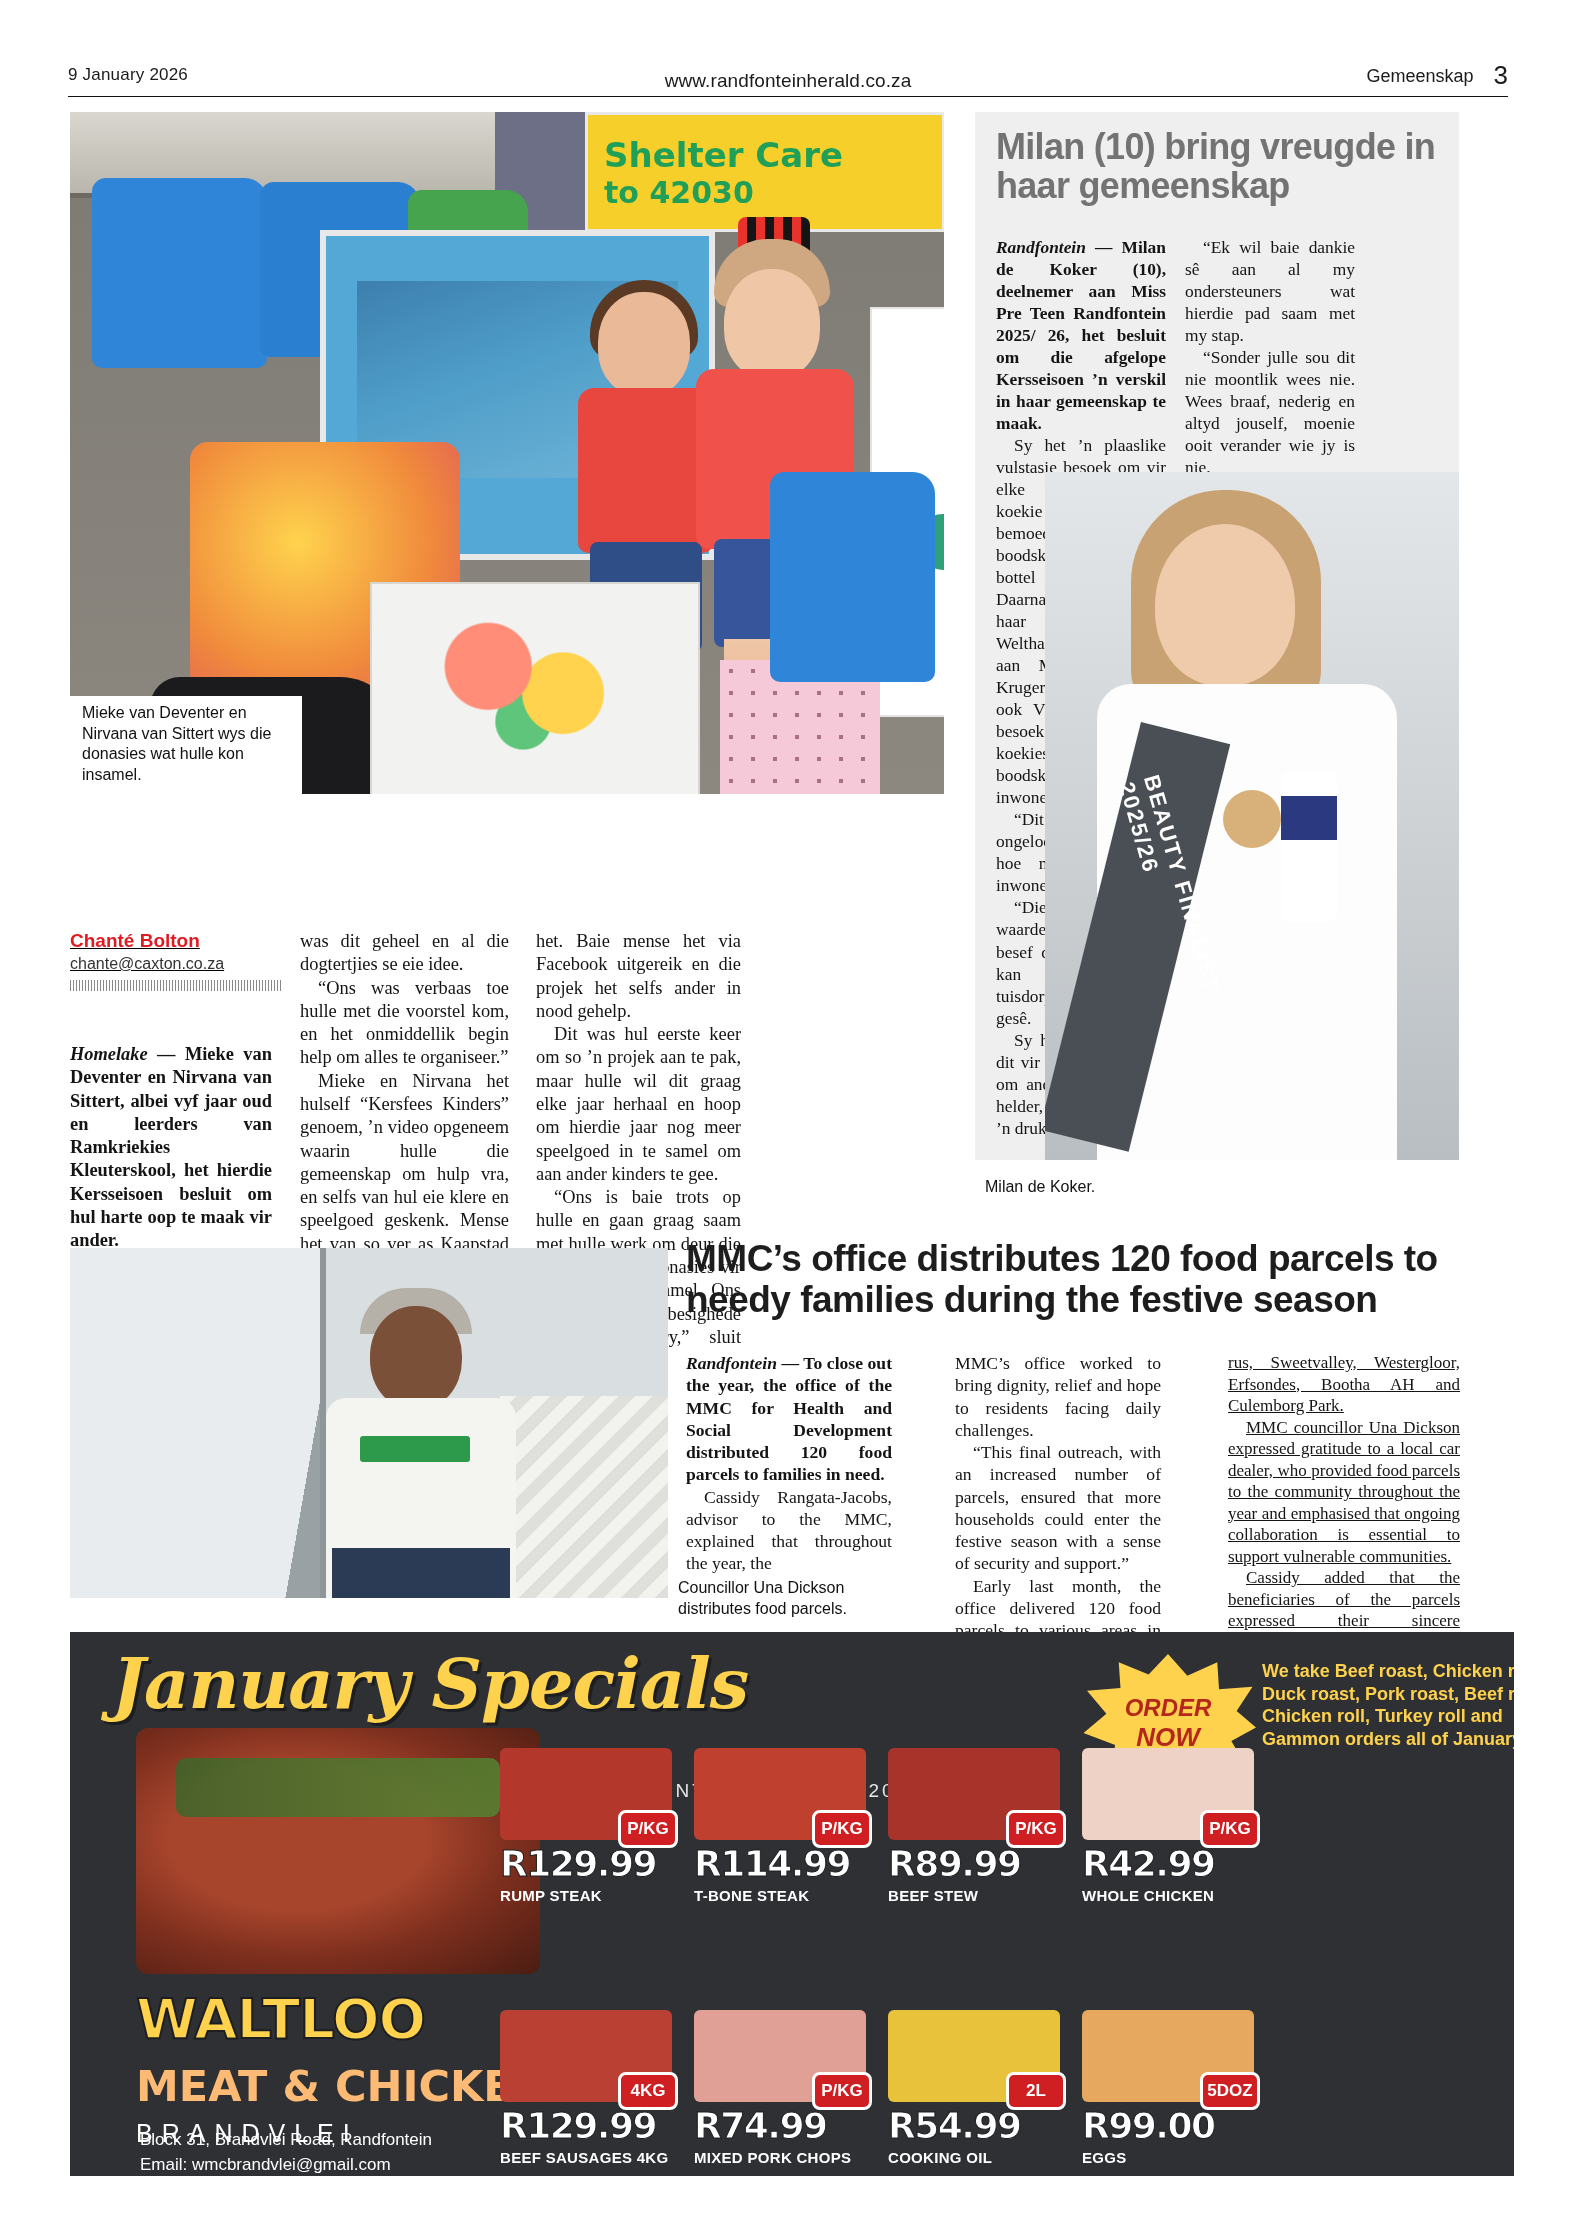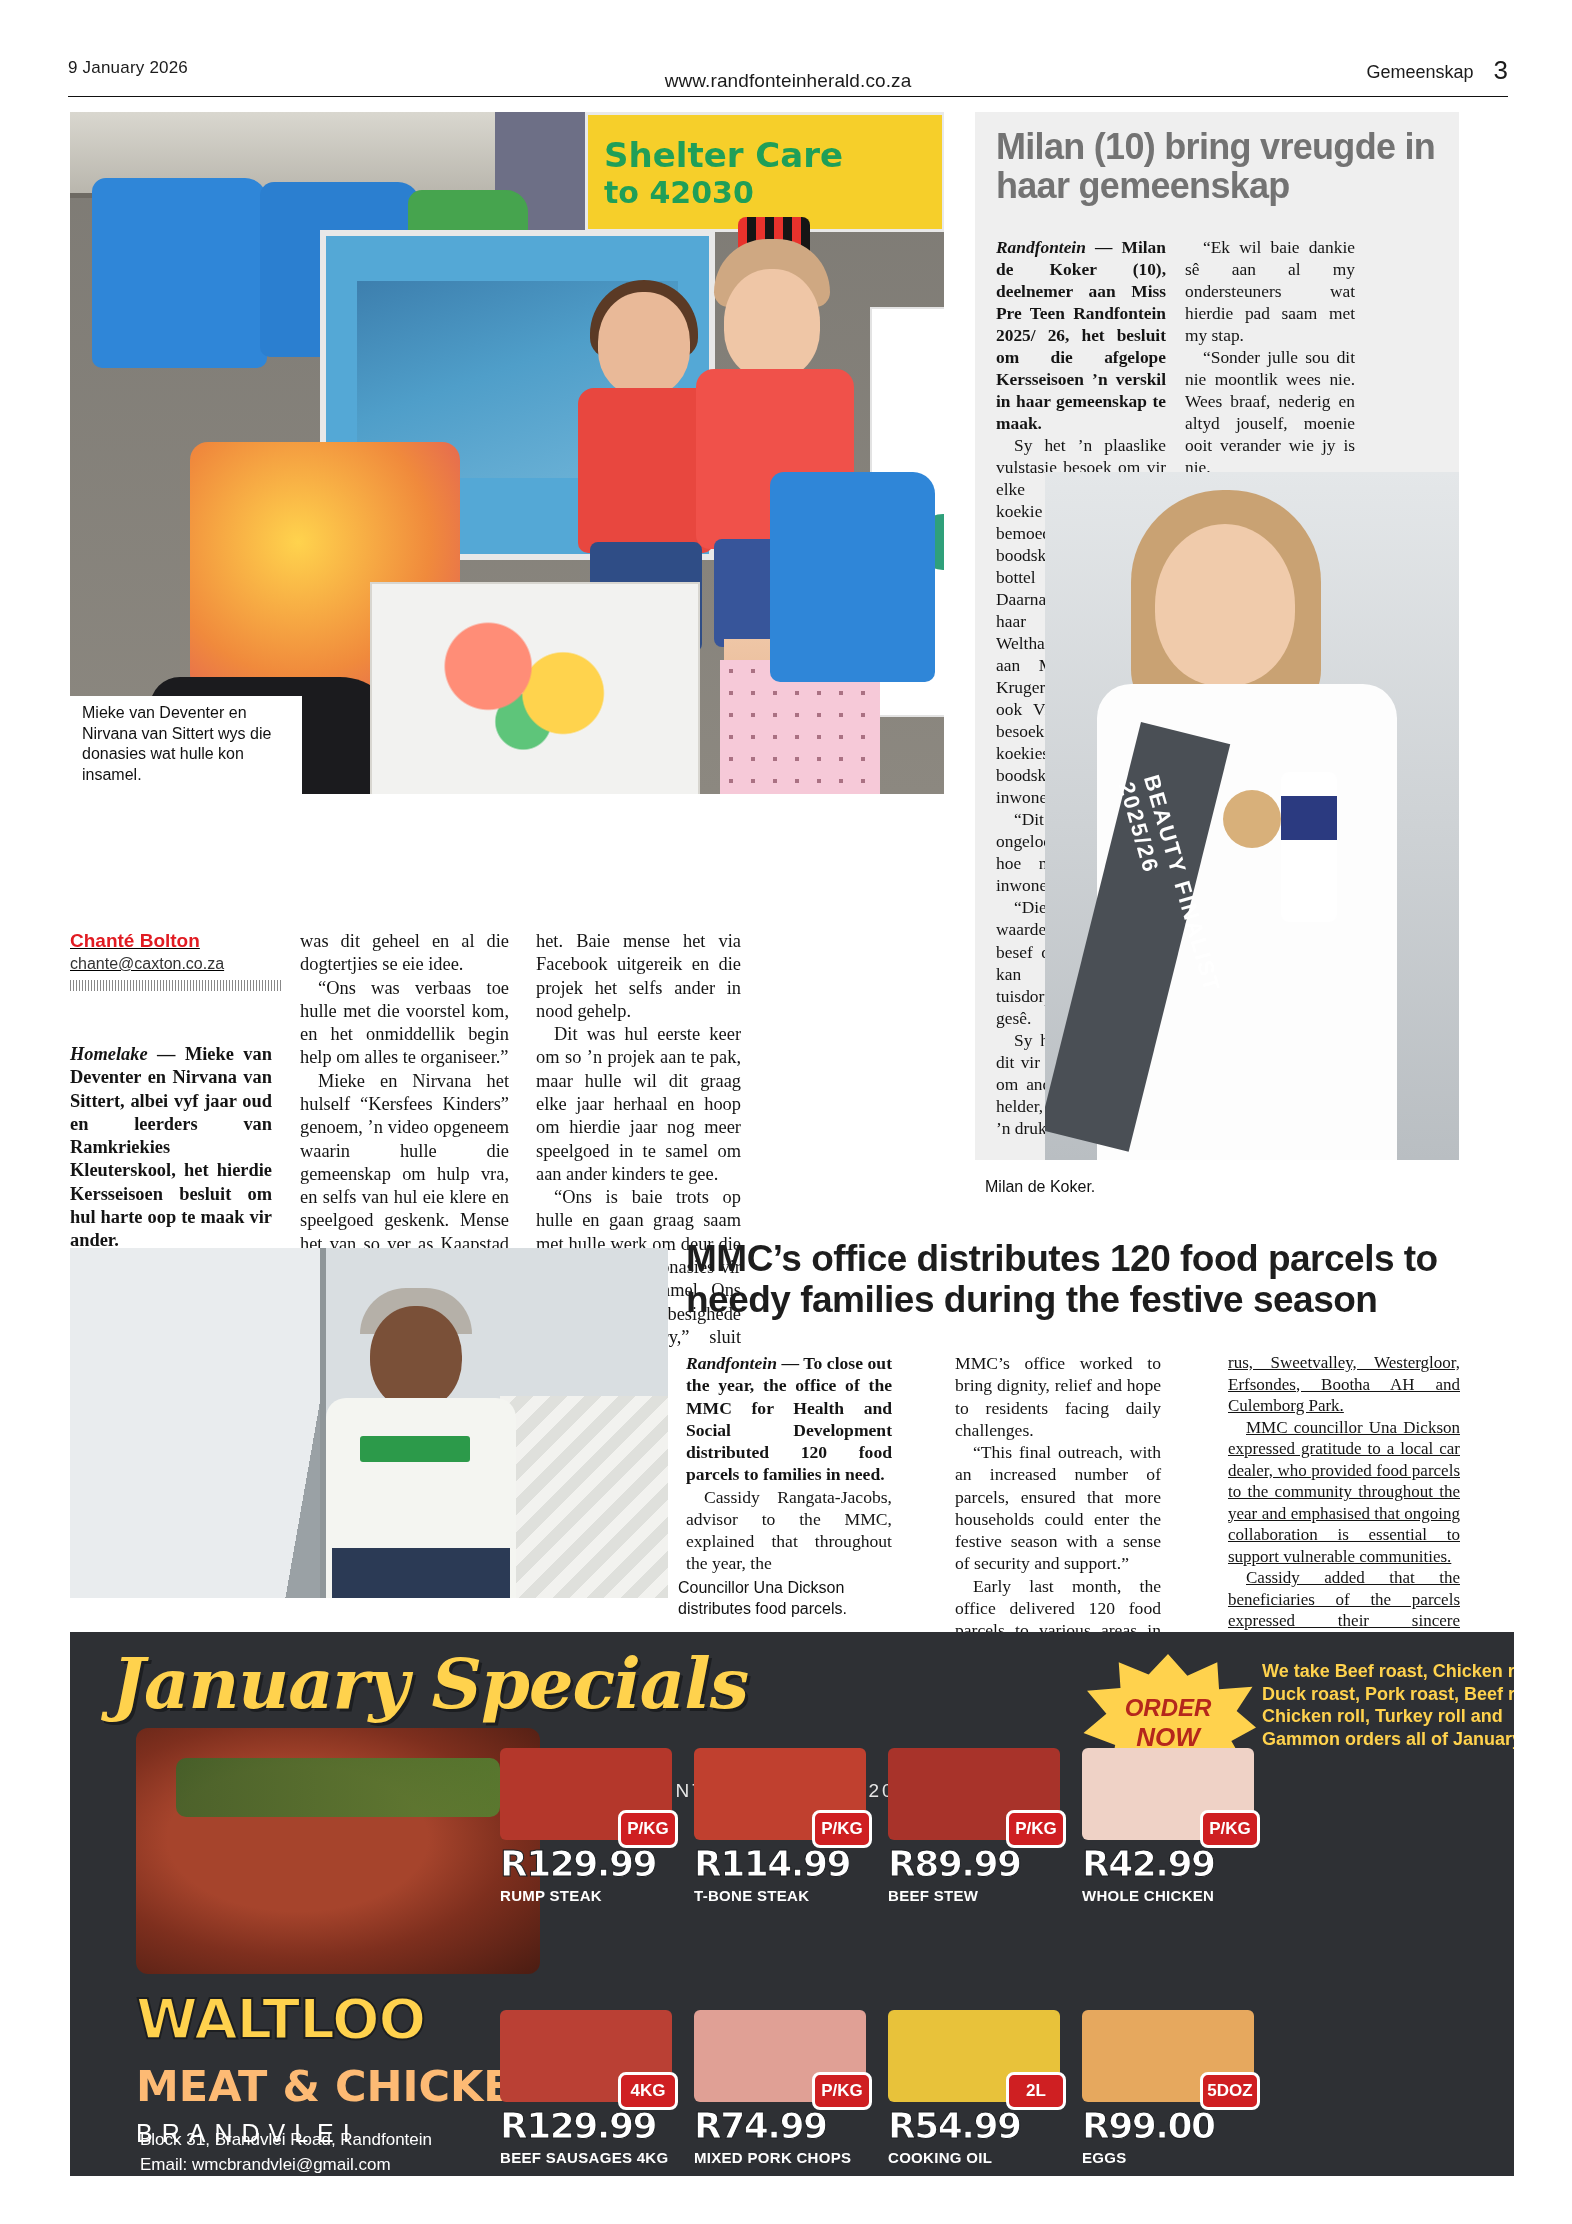--- a/index.html
+++ b/index.html
@@ -7,21 +7,21 @@
     width: 1572px; height: 2224px;
     background: #ffffff;
     font-family: "Liberation Serif", serif;
     -webkit-font-smoothing: antialiased;
   }
   .page { position: relative; width: 1572px; height: 2224px; overflow: hidden; }
 
   
   .masthead {
     position: absolute; left: 68px; top: 58px; width: 1440px; height: 34px;
-    display: flex; align-items: flex-start; justify-content: space-between;
+    display: flex; align-items: center; justify-content: space-between;
     font-family: "Liberation Sans", sans-serif;
   }
   .masthead .date { font-size: 17px; color: #1b1b1b; letter-spacing: .2px; }
   .masthead .url { font-size: 19px; color: #1b1b1b; letter-spacing: .1px;
                    position:absolute; left:50%; transform:translateX(-50%); bottom:0;}
   .masthead .right { display: flex; align-items: flex-end; gap: 20px; }
   .masthead .section { font-size: 18px; color: #1b1b1b; }
   .masthead .pageno { font-size: 26px; color: #1b1b1b; font-weight: 400; line-height: .95; }
   .rule-top { position: absolute; left: 68px; top: 96px; width: 1440px; height: 1px; background: #111; }
 

